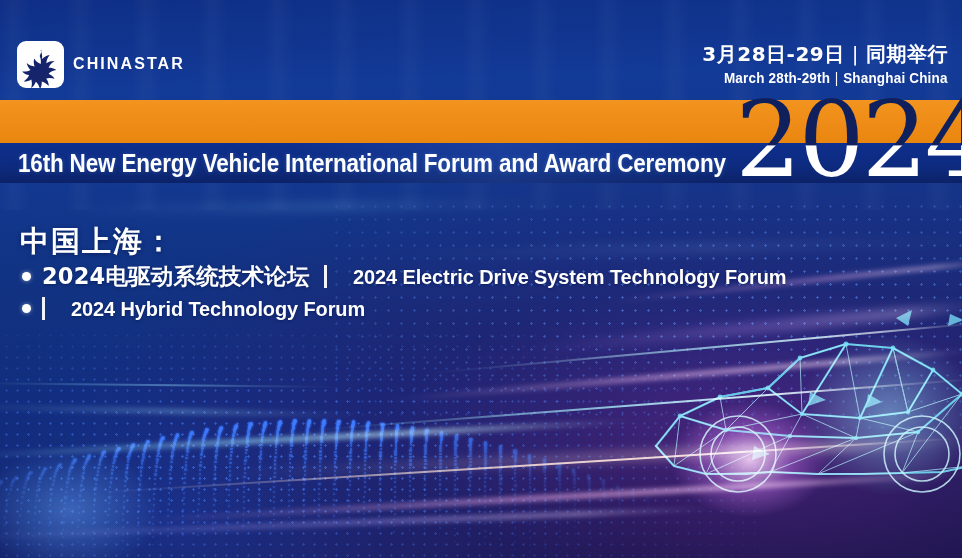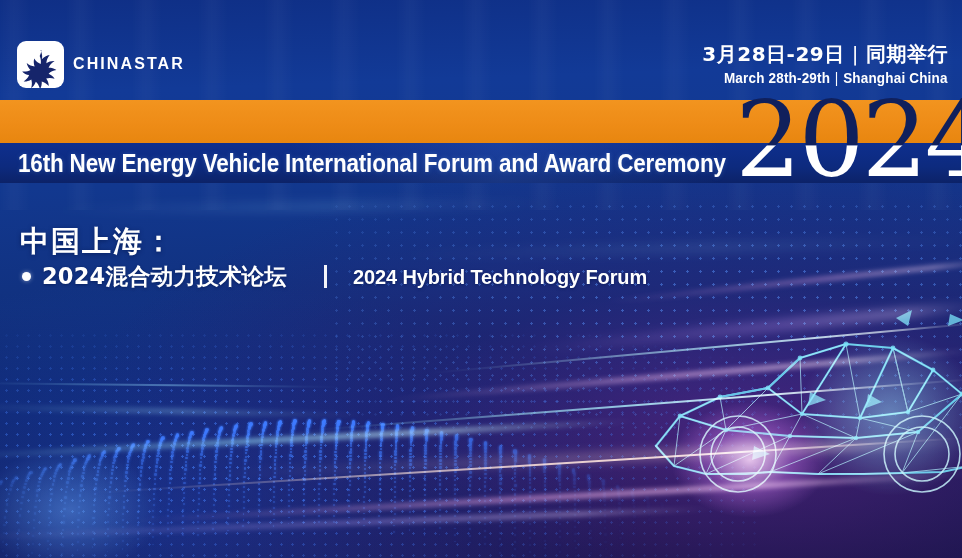--- a/index.html
+++ b/index.html
@@ -1520,19 +1520,24 @@
     <span class="top">2024</span>
   </div>
 
   <div class="title-en">16th New Energy Vehicle International Forum and Award Ceremony</div>
 
   <div class="lead">中国上海：</div>
 
   <div class="forums">
     <div class="forum-row">
       <span class="bullet"></span>
-      <span class="f-cn">2024混合动力技术论坛</span>
+      <span class="f-cn">2024电驱动系统技术论坛</span>
+      <span class="pipe"></span>
+      <span class="f-en">2024 Electric Drive System Technology Forum</span>
+    </div>
+    <div class="forum-row">
+      <span class="bullet"></span>
       <span class="pipe"></span>
       <span class="f-en">2024 Hybrid Technology Forum</span>
     </div>
   </div>
 
 </div>
 
 </body></html>

